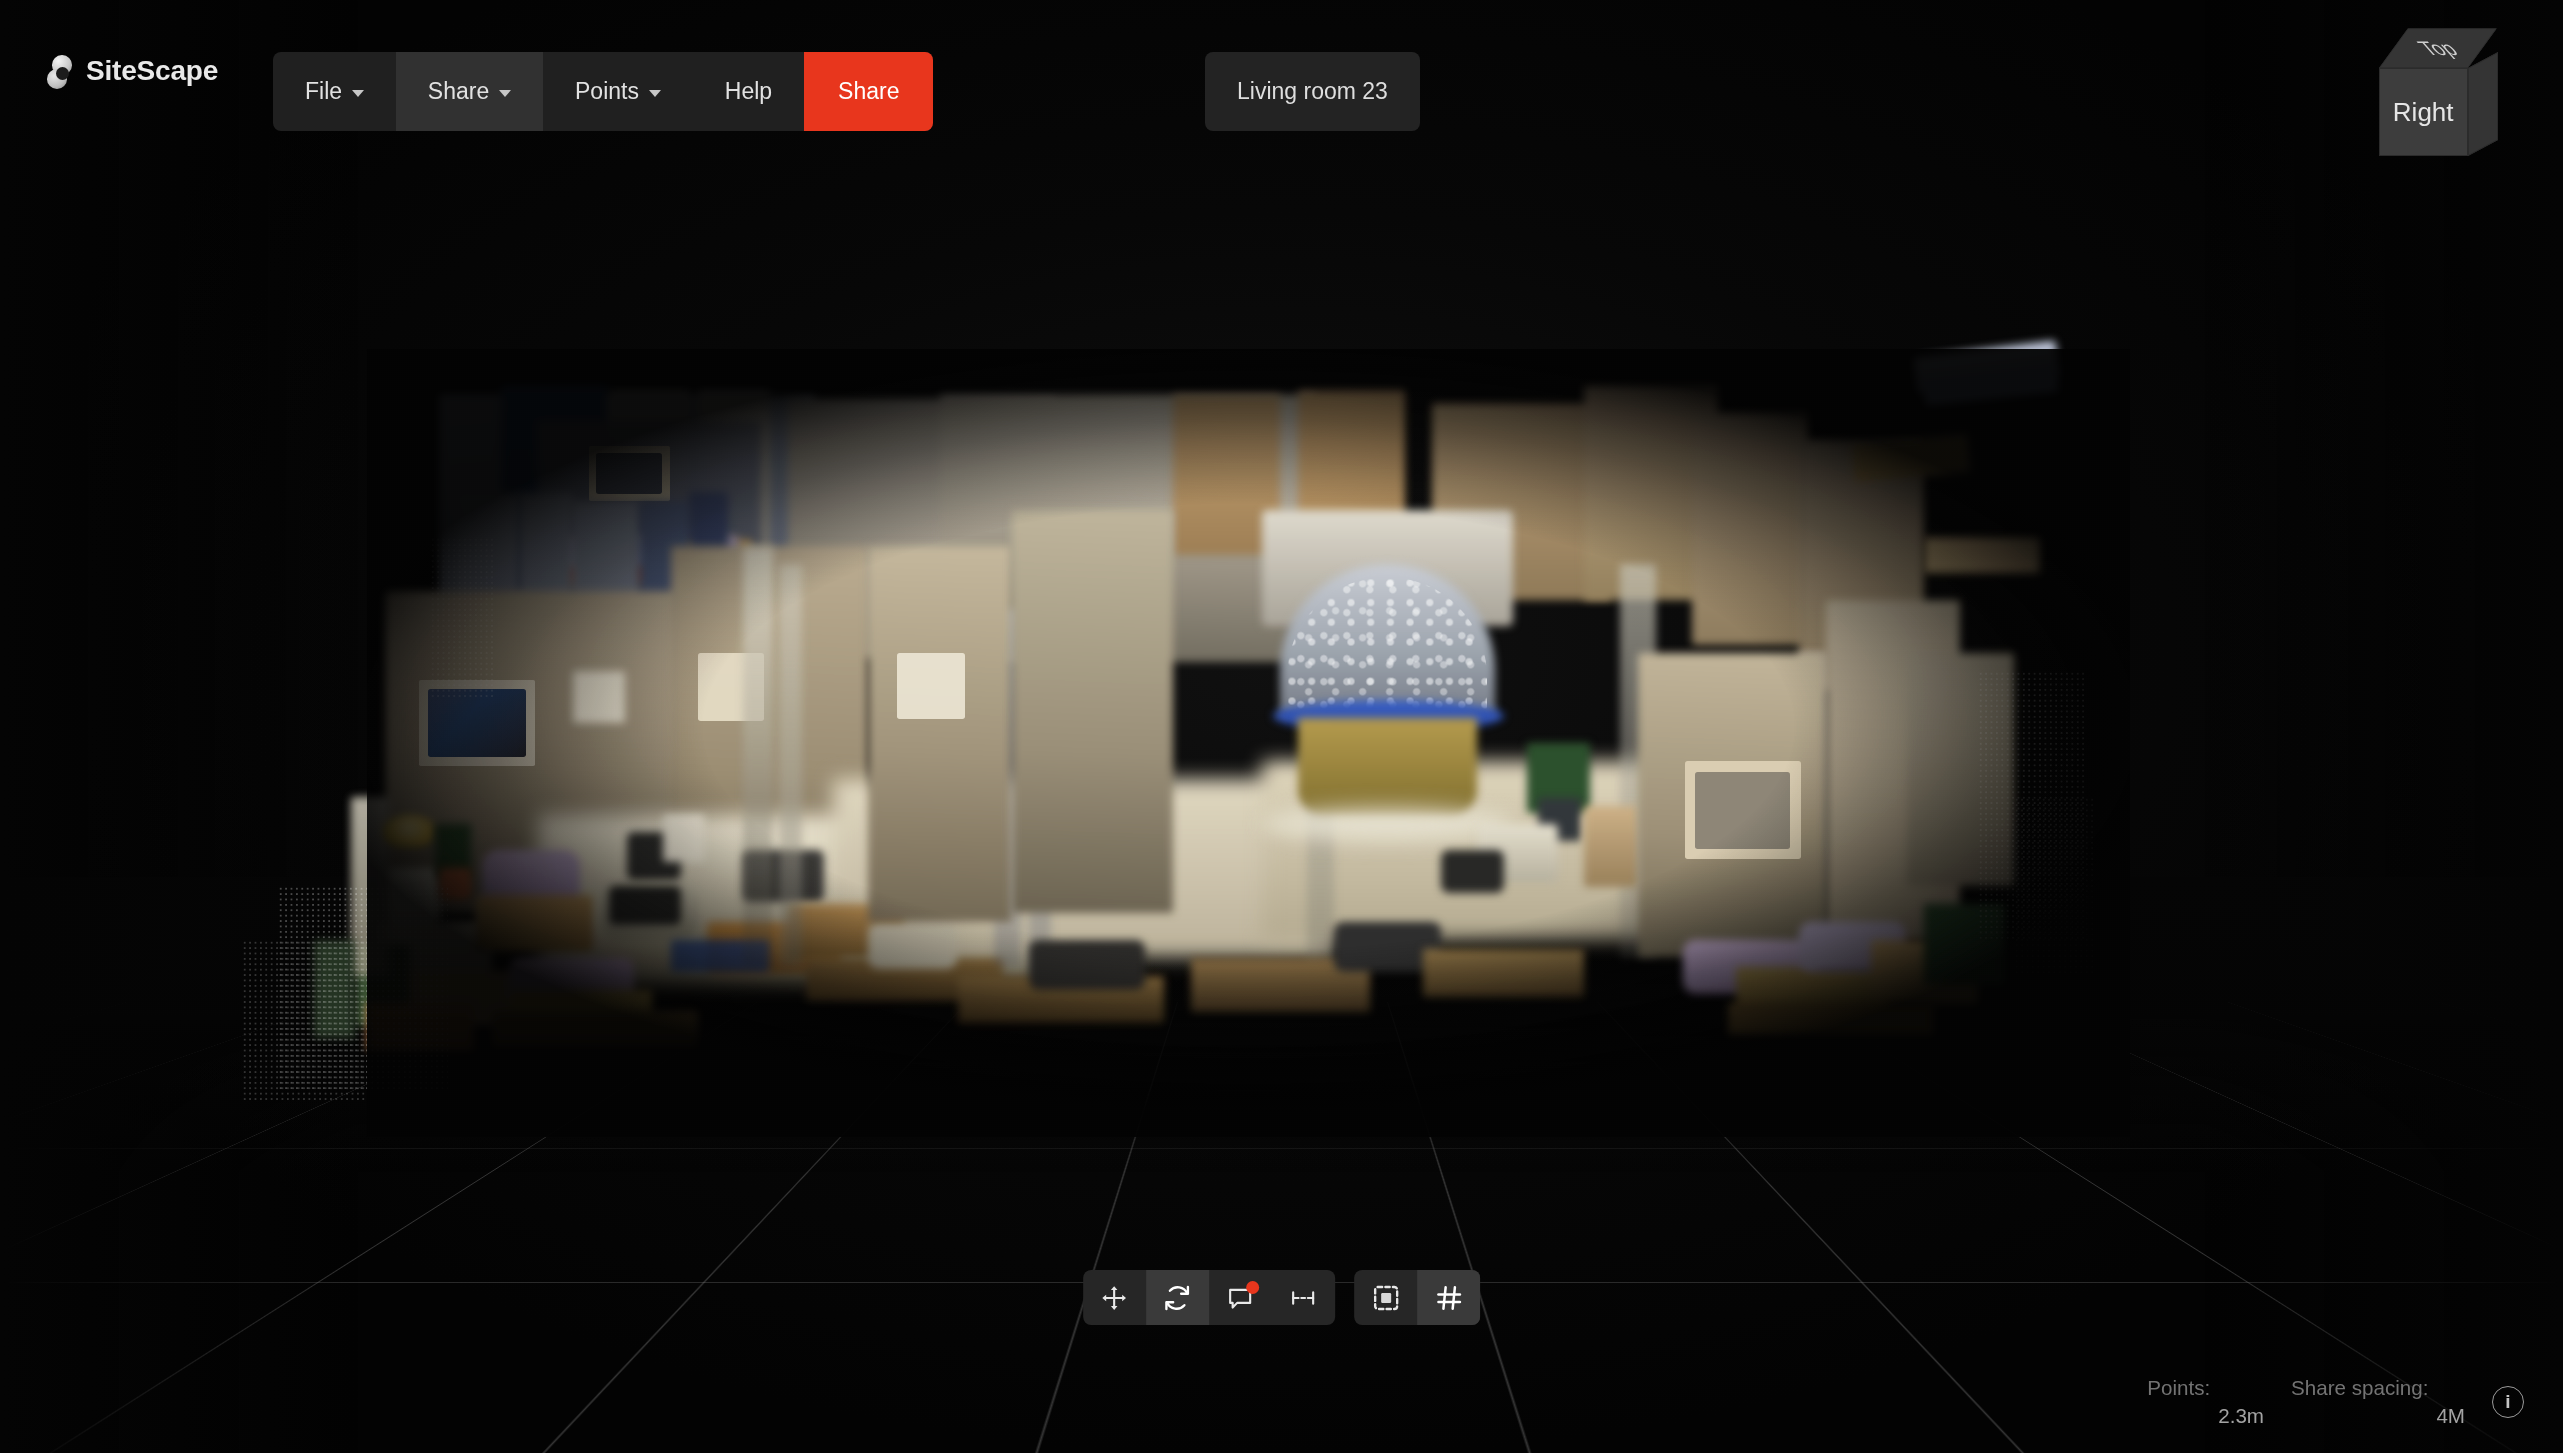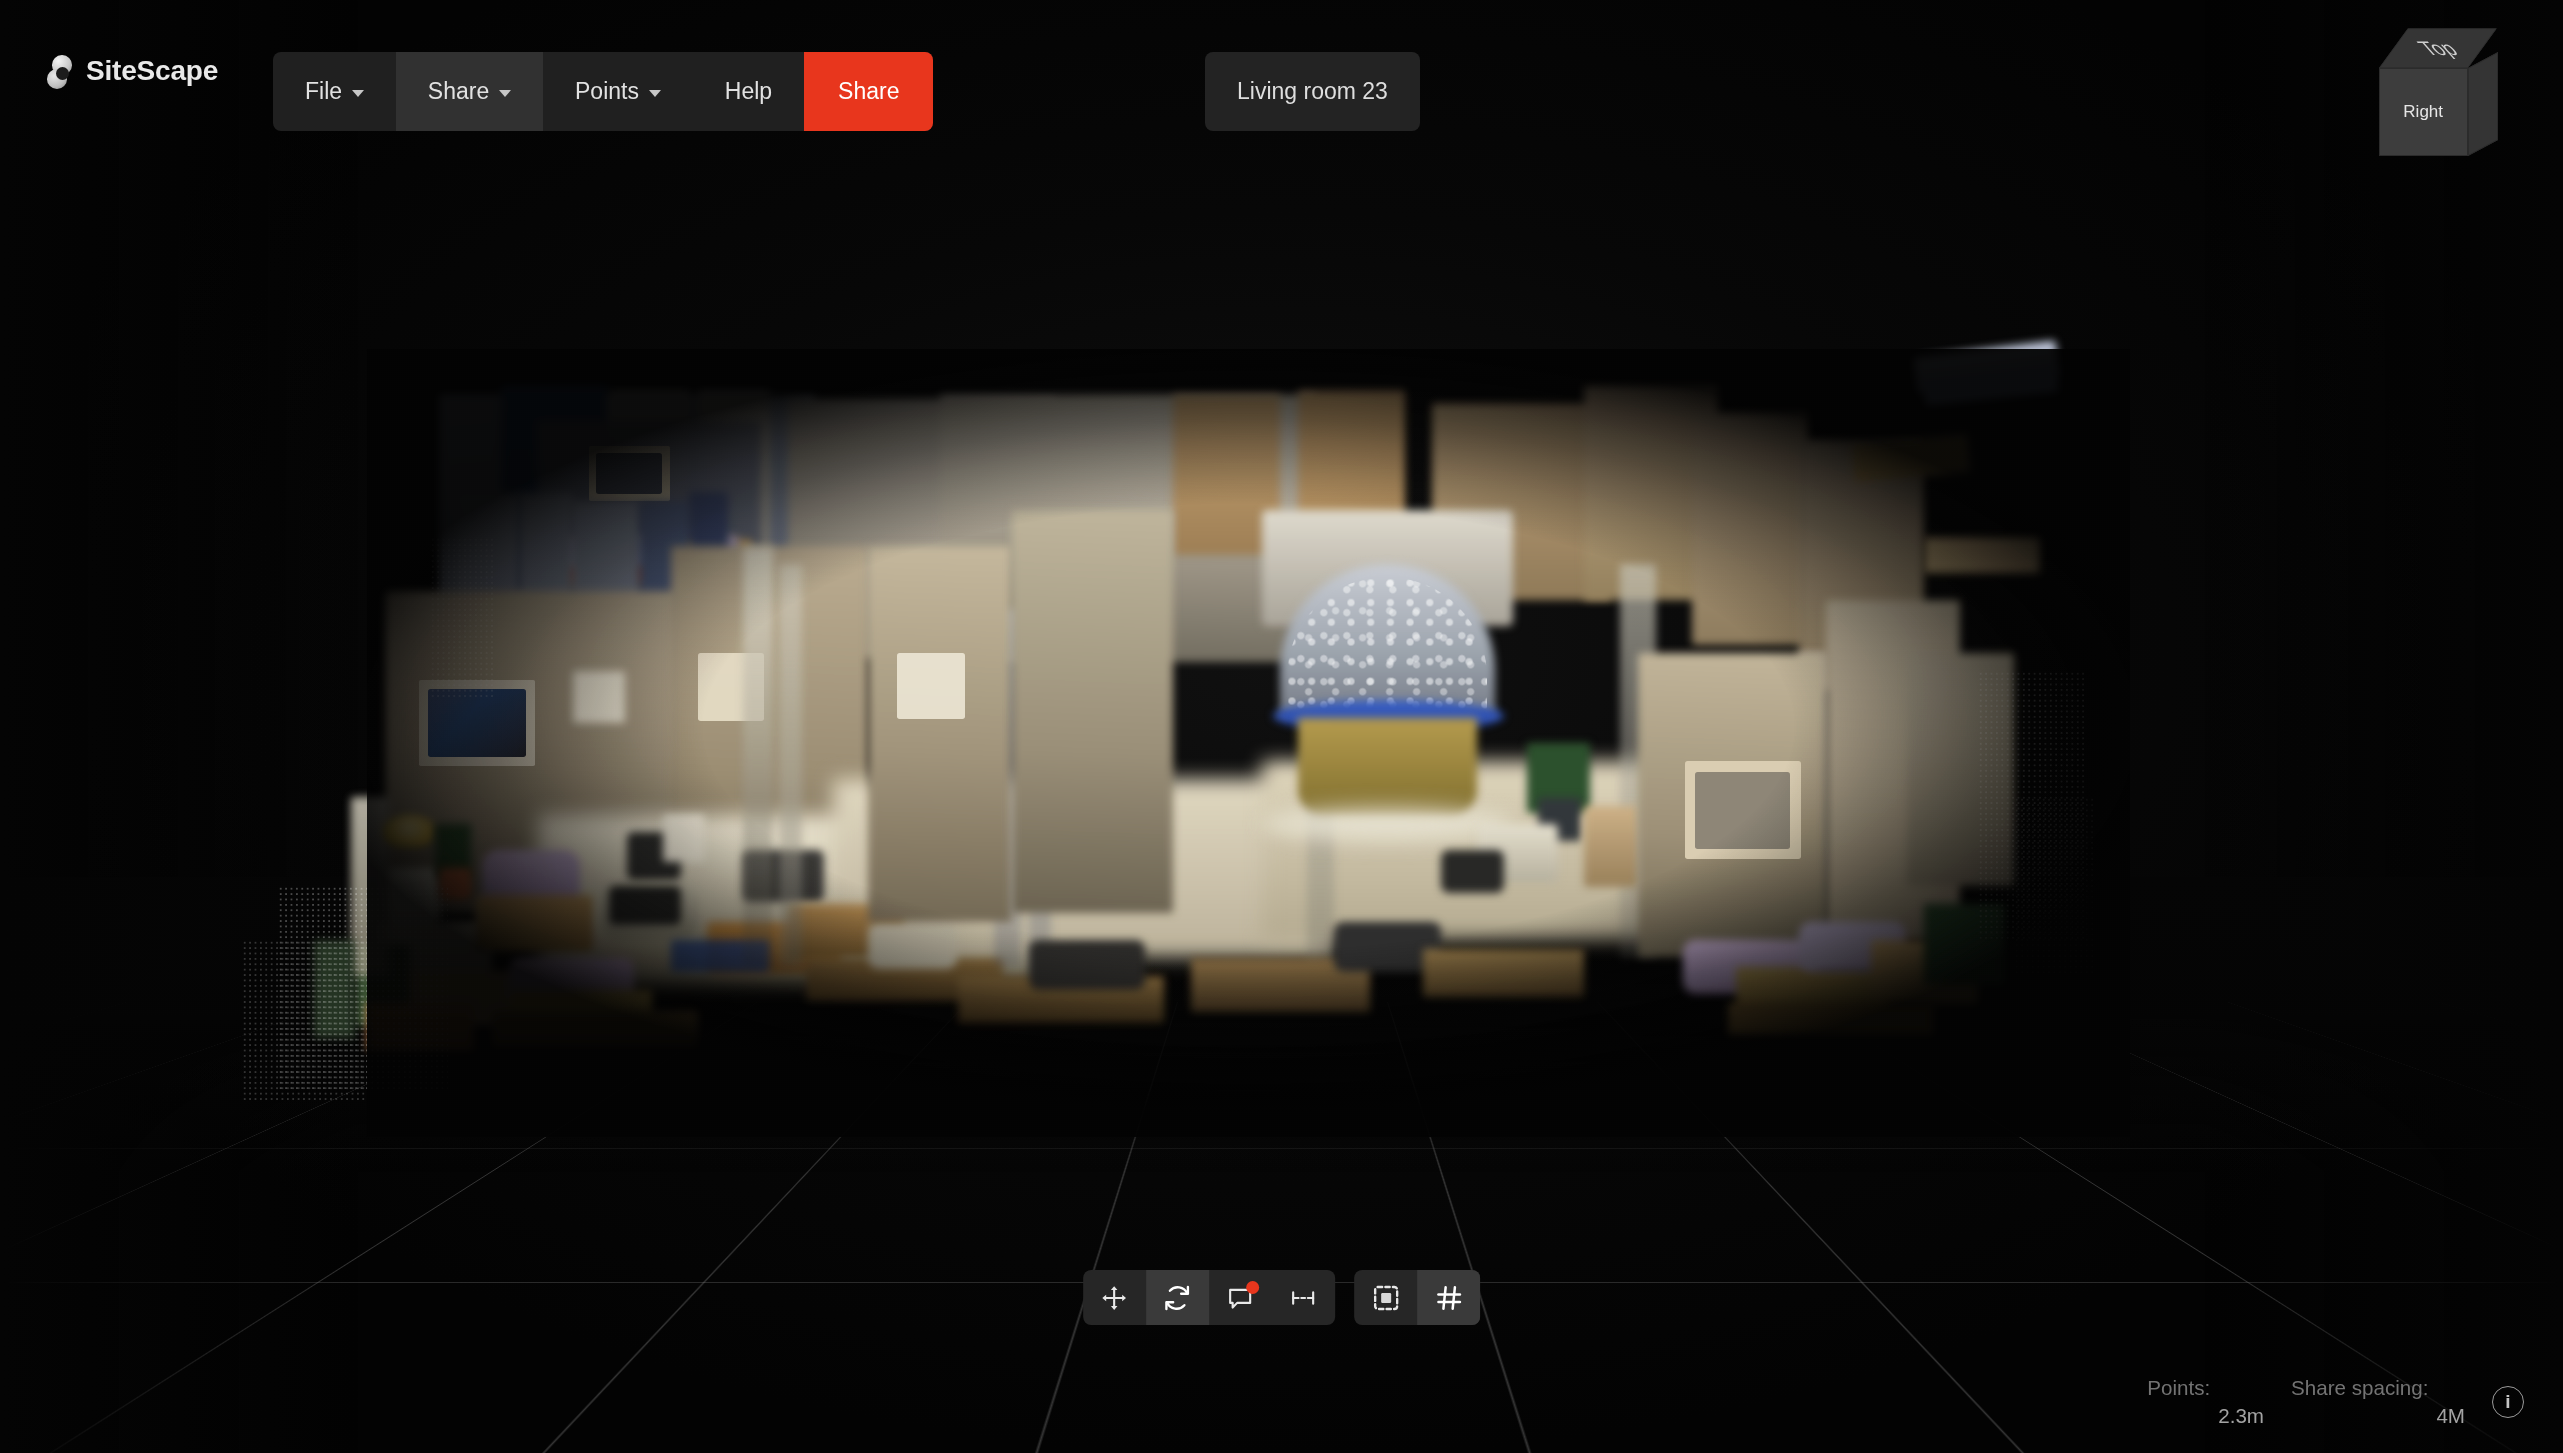--- a/index.html
+++ b/index.html
@@ -198,21 +198,21 @@
   }
   #viewcube .face {
     position: absolute;
   }
   #viewcube .face.front {
     left: 10.7px; top: 38px;
     width: 89px; height: 88px;
     background: #3d3d3d;
     display: flex; align-items: center; justify-content: center;
     color: #e6e6e6;
-    font-size: 17px;
+    font-size: 26px;
     border: 0.9px solid #2b2b2b;
     text-align: center;
   }
   #viewcube .face.top {
     left: 10.7px; top: 38px;
     width: 89px; height: 88px;
     background: #353535;
     border: 0.9px solid #2b2b2b;
     transform-origin: 50% 100%;
     transform: translateY(-88px) skewX(-36deg) scaleY(0.45);

